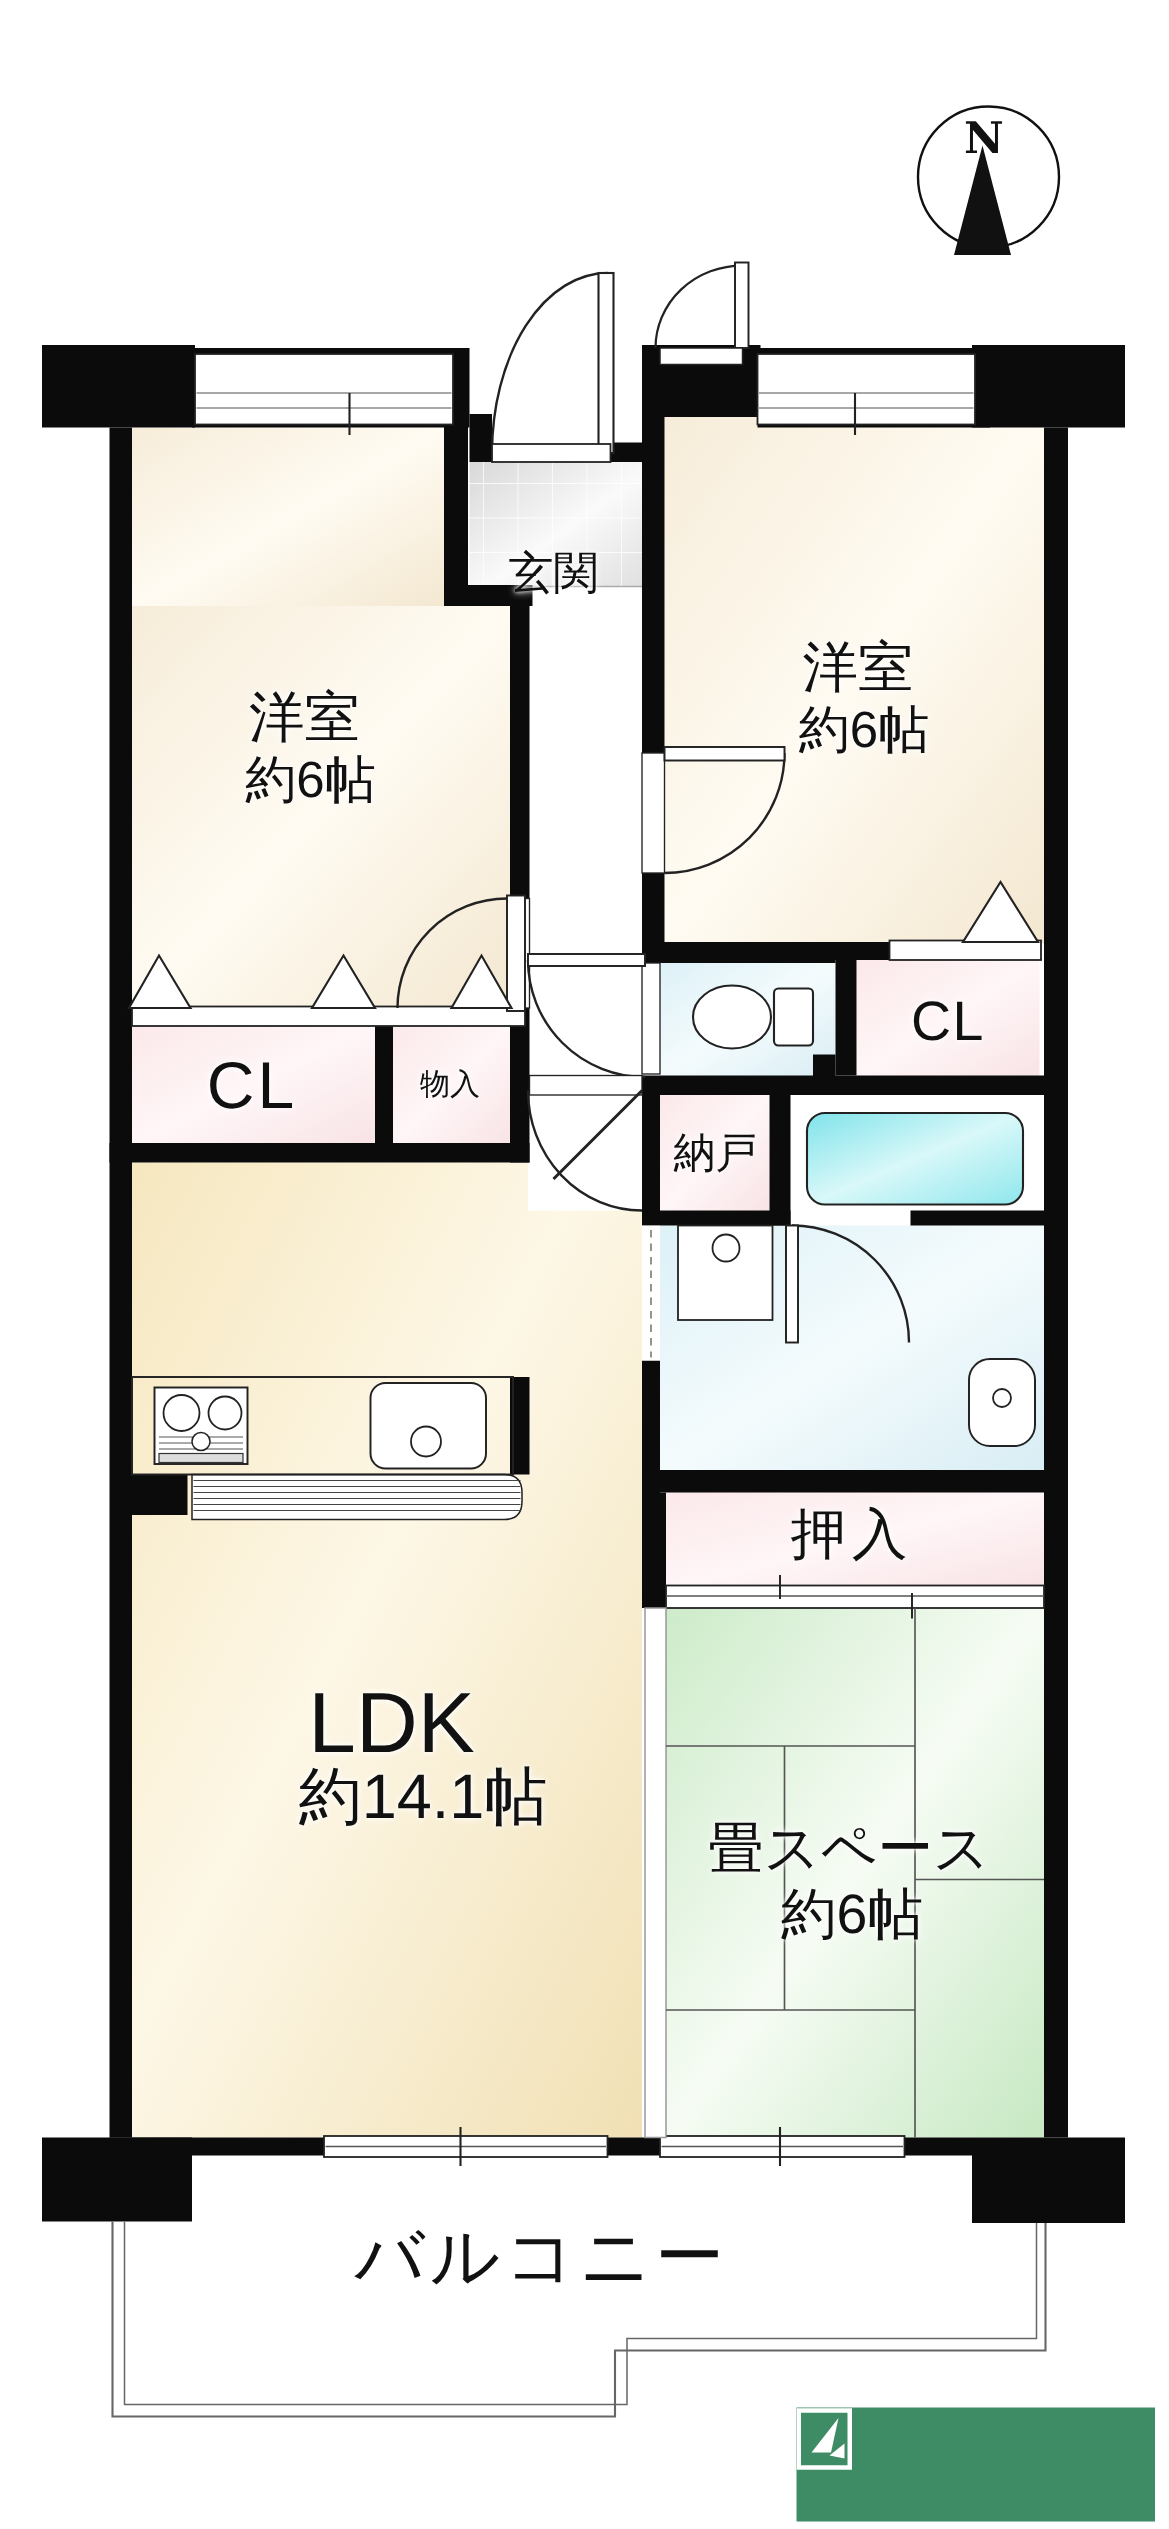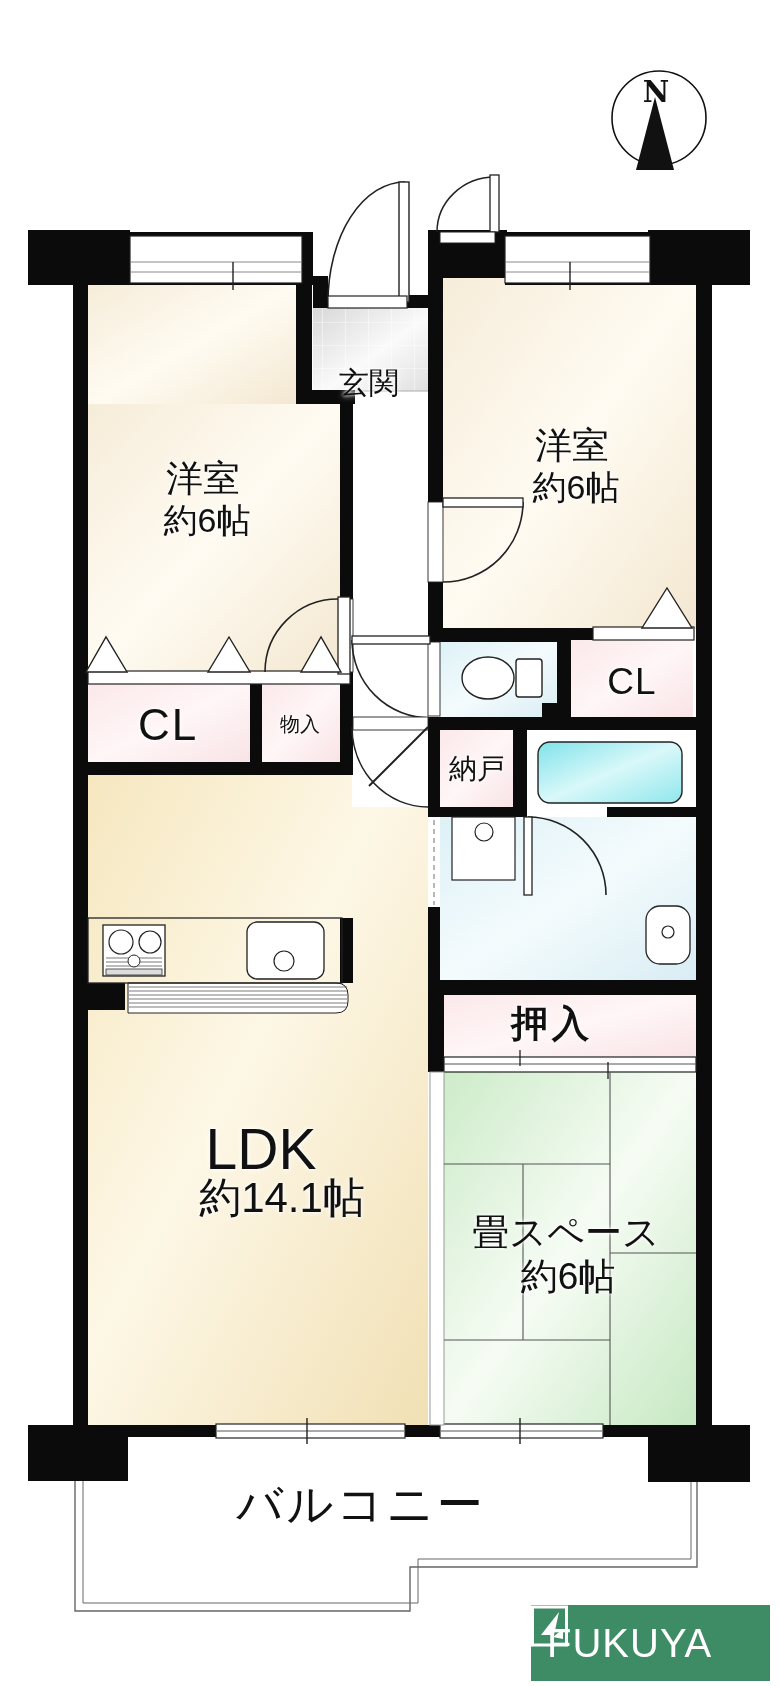--- a/index.html
+++ b/index.html
@@ -272,32 +272,31 @@
 
   <div class="lbl" style="left:572px;top:446px;font-size:37px;">洋室</div>
   <div class="lbl" style="left:576px;top:488px;font-size:34px;">約6帖</div>
 
   <div class="lbl" style="left:369px;top:367px;font-size:30px;margin-top:16px;">玄関</div>
 
   <div class="lbl" style="left:168px;top:725px;font-size:44px;letter-spacing:2px;">CL</div>
   <div class="lbl" style="left:300px;top:724px;font-size:20px;">物入</div>
   <div class="lbl" style="left:632px;top:682px;font-size:37px;letter-spacing:1px;">CL</div>
   <div class="lbl" style="left:477px;top:769px;font-size:28px;text-align:right;">納戸</div>
-  <div class="lbl" style="left:552px;top:1024px;font-size:37px;letter-spacing:4px;font-weight:bold;">押入</div>
+  <div class="lbl" style="left:568px;top:1024px;font-size:37px;letter-spacing:4px;">押入</div>
 
   <div class="lbl" style="left:261px;top:1150px;font-size:57px;">LDK</div>
   <div class="lbl" style="left:262px;top:1198px;font-size:42px;margin-left:20px;">約14.1帖</div>
 
   <div class="lbl" style="left:566px;top:1233px;font-size:37px;">畳スペース</div>
   <div class="lbl" style="left:568px;top:1277px;font-size:37px;">約6帖</div>
 
   <div class="lbl" style="left:361px;top:1504px;font-size:46px;letter-spacing:3px;">バルコニー</div>
 
   <div class="logo" style="background:#3e8c66;">
     <svg width="38" height="42" viewBox="0 0 38 42">
       <rect x="1.5" y="2" width="34" height="38" fill="none" stroke="#fff" stroke-width="3"></rect>
       <polygon points="10,30 28,7 23,30" fill="#fff"></polygon>
       <polygon points="22,32 32,24 32,34" fill="#fff"></polygon>
     </svg>
-    <span>FUKUYA</span>
   </div>
 
 </div>
 
 </body></html>

